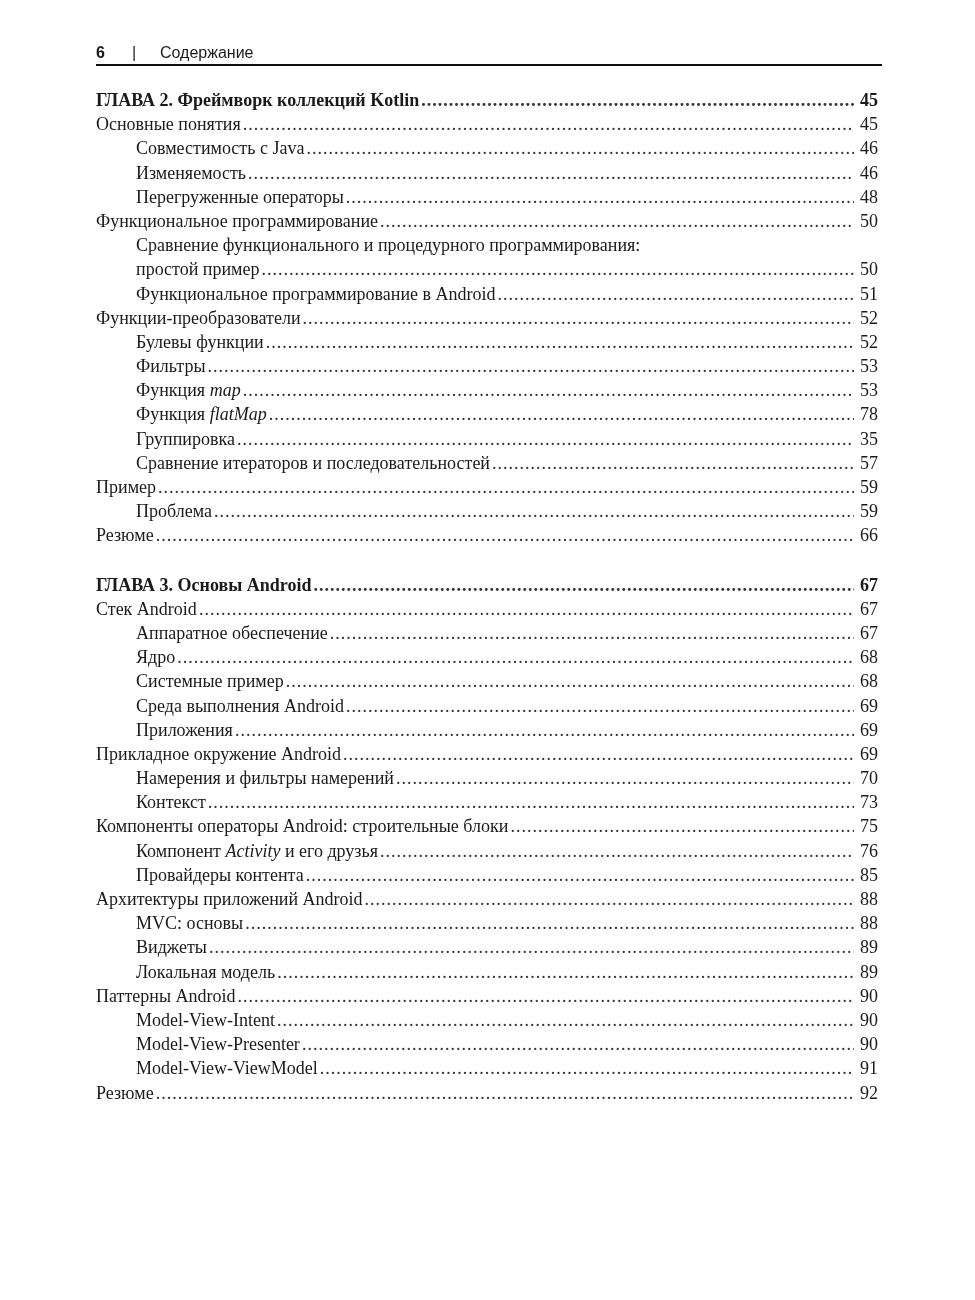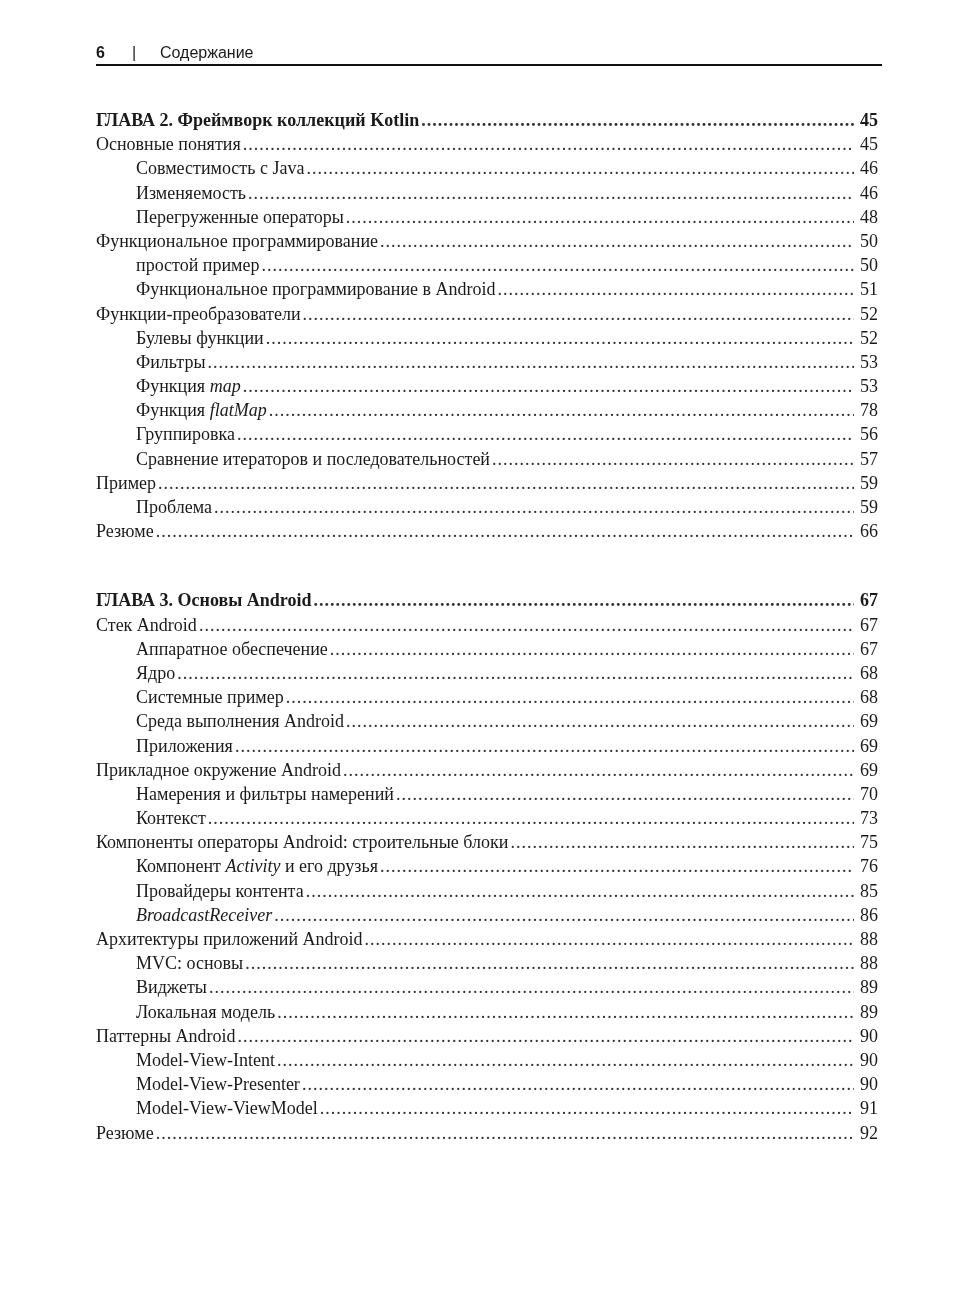--- a/index.html
+++ b/index.html
@@ -60,21 +60,20 @@
       display: flex;
       align-items: baseline;
       height: 24.2px;
       line-height: 24.2px;
       white-space: nowrap;
     }
     .row.level-1 { padding-left: 0; }
     .row.level-2 { padding-left: 40px; }
     .row.chapter {
       font-weight: bold;
-      margin-top: 20px;
     }
     .row .label {
       flex: 0 0 auto;
     }
     .row .label i { font-style: italic; }
     .row .leader {
       flex: 1 1 auto;
       overflow: hidden;
       margin: 0 2px;
       letter-spacing: 1px;
@@ -126,20 +125,23 @@
     <div class="row level-2">
       <span class="label">Перегруженные операторы</span>
       <span class="leader"></span>
       <span class="page">48</span>
     </div>
     <div class="row level-1">
       <span class="label">Функциональное программирование</span>
       <span class="leader"></span>
       <span class="page">50</span>
     </div>
+    <div class="row level-2 continuation">
+      <span class="label">Сравнение функционального и процедурного программирования:</span>
+    </div>
     <div class="row level-2">
       <span class="label">простой пример</span>
       <span class="leader"></span>
       <span class="page">50</span>
     </div>
     <div class="row level-2">
       <span class="label">Функциональное программирование в Android</span>
       <span class="leader"></span>
       <span class="page">51</span>
     </div>
@@ -164,21 +166,21 @@
       <span class="page">53</span>
     </div>
     <div class="row level-2">
       <span class="label"><span>Функция </span><i>flatMap</i></span>
       <span class="leader"></span>
       <span class="page">78</span>
     </div>
     <div class="row level-2">
       <span class="label">Группировка</span>
       <span class="leader"></span>
-      <span class="page">56</span>
+      <span class="page">35</span>
     </div>
     <div class="row level-2">
       <span class="label">Сравнение итераторов и последовательностей</span>
       <span class="leader"></span>
       <span class="page">57</span>
     </div>
     <div class="row level-1">
       <span class="label">Пример</span>
       <span class="leader"></span>
       <span class="page">59</span>
@@ -252,25 +254,20 @@
     <div class="row level-2">
       <span class="label"><span>Компонент </span><i>Activity</i><span> и его друзья</span></span>
       <span class="leader"></span>
       <span class="page">76</span>
     </div>
     <div class="row level-2">
       <span class="label">Провайдеры контента</span>
       <span class="leader"></span>
       <span class="page">85</span>
     </div>
-    <div class="row level-2">
-      <span class="label"><i>BroadcastReceiver</i></span>
-      <span class="leader"></span>
-      <span class="page">86</span>
-    </div>
     <div class="row level-1">
       <span class="label">Архитектуры приложений Android</span>
       <span class="leader"></span>
       <span class="page">88</span>
     </div>
     <div class="row level-2">
       <span class="label">MVC: основы</span>
       <span class="leader"></span>
       <span class="page">88</span>
     </div>

